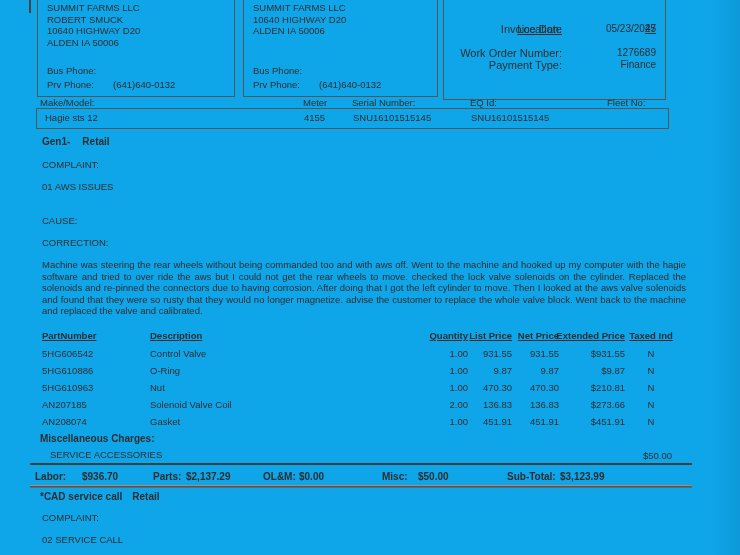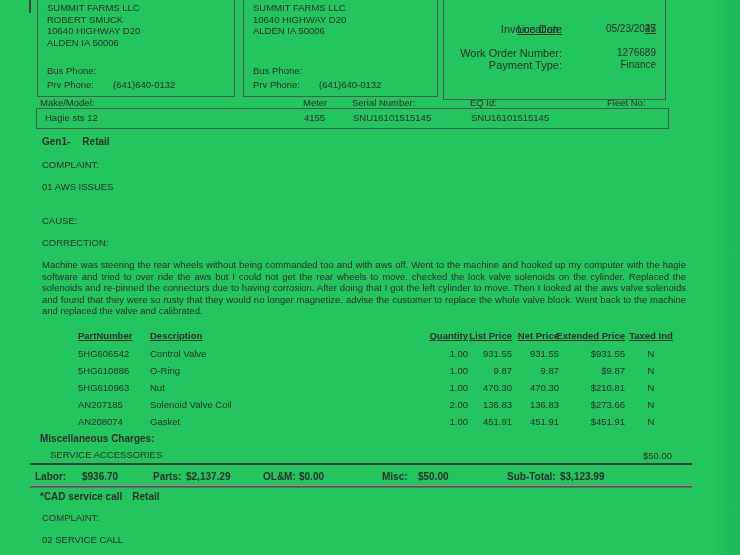--- a/index.html
+++ b/index.html
@@ -1,38 +1,38 @@
 <!DOCTYPE html>
 <html><head>
 <meta charset="utf-8">
 <style>
   html,body{margin:0;padding:0;background:#e9e9e9;}
   .page{
     position:relative; width:740px; height:555px; overflow:hidden;
-    background:#22c55e;
+    background:#0ea5e9;
     font-family:"Liberation Sans", sans-serif;
     color:#2e2e2e;
     -webkit-font-smoothing:antialiased;
   }
   .abs{position:absolute;}
   .box{position:absolute; border:1px solid #555; }
   .t9{font-size:9.5px; line-height:12px;}
   .t10{font-size:10px; line-height:12px;}
   .b{font-weight:bold;}
   .addr div{font-size:9.5px; line-height:11.5px;}
   .phone-row{position:absolute; font-size:9.5px;}
   .phone-row .val{position:absolute; left:66px; top:0; white-space:nowrap;}
   .meta-row{position:absolute; left:0; right:0; display:grid; grid-template-columns:118px 1fr;}
   .meta-row .lbl{text-align:right; font-size:11px;}
   .meta-row .val{text-align:right; padding-right:9px; font-size:10px; white-space:nowrap;}
   .meta-row.big .lbl{font-weight:bold; font-size:10px; padding-top:2px;}
   .meta-row.big .val{font-weight:bold; font-size:13px;}
   .hdr-u{font-weight:bold; text-decoration:underline; font-size:9.5px; white-space:nowrap;}
   .cell{position:absolute; top:0; font-size:9.5px; white-space:nowrap;}
-  .c-part{left:42px;margin-left:36px;}
+  .c-part{left:42px;}
   .c-desc{left:150px;}
   .c-qty{left:406px; width:62px; text-align:right;}
   .c-list{left:450px; width:62px; text-align:right;}
   .c-net{left:497px; width:62px; text-align:right;}
   .c-ext{left:543px; width:82px; text-align:right;}
   .c-tax{left:628px; width:46px; text-align:center;}
   .hline{position:absolute; left:30px; width:662px; background:#3f3f3f;}
   .tot{position:absolute; top:0; font-size:10px; font-weight:bold; white-space:nowrap;}
   .scan-edge{position:absolute; top:0; right:0; width:28px; height:100%;
     background:linear-gradient(to right, rgba(0,0,0,0), rgba(0,0,0,0.075)); pointer-events:none;}

